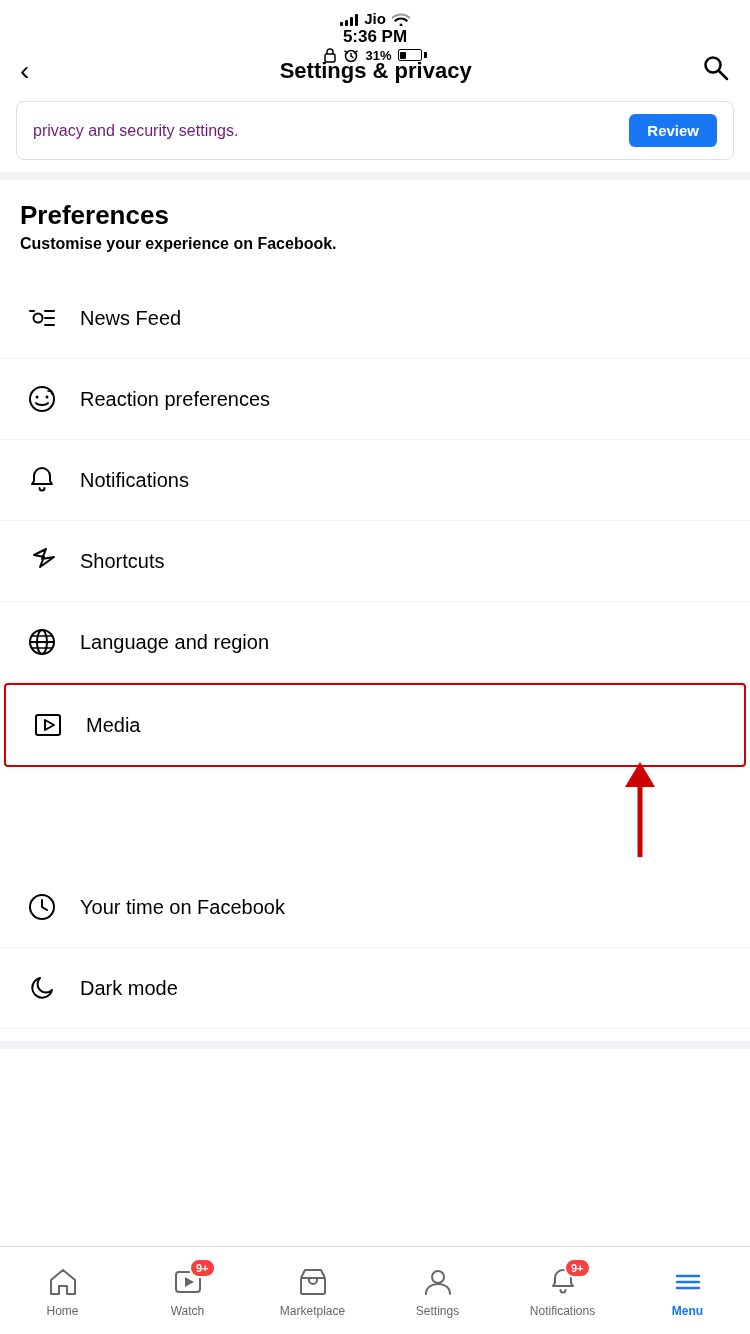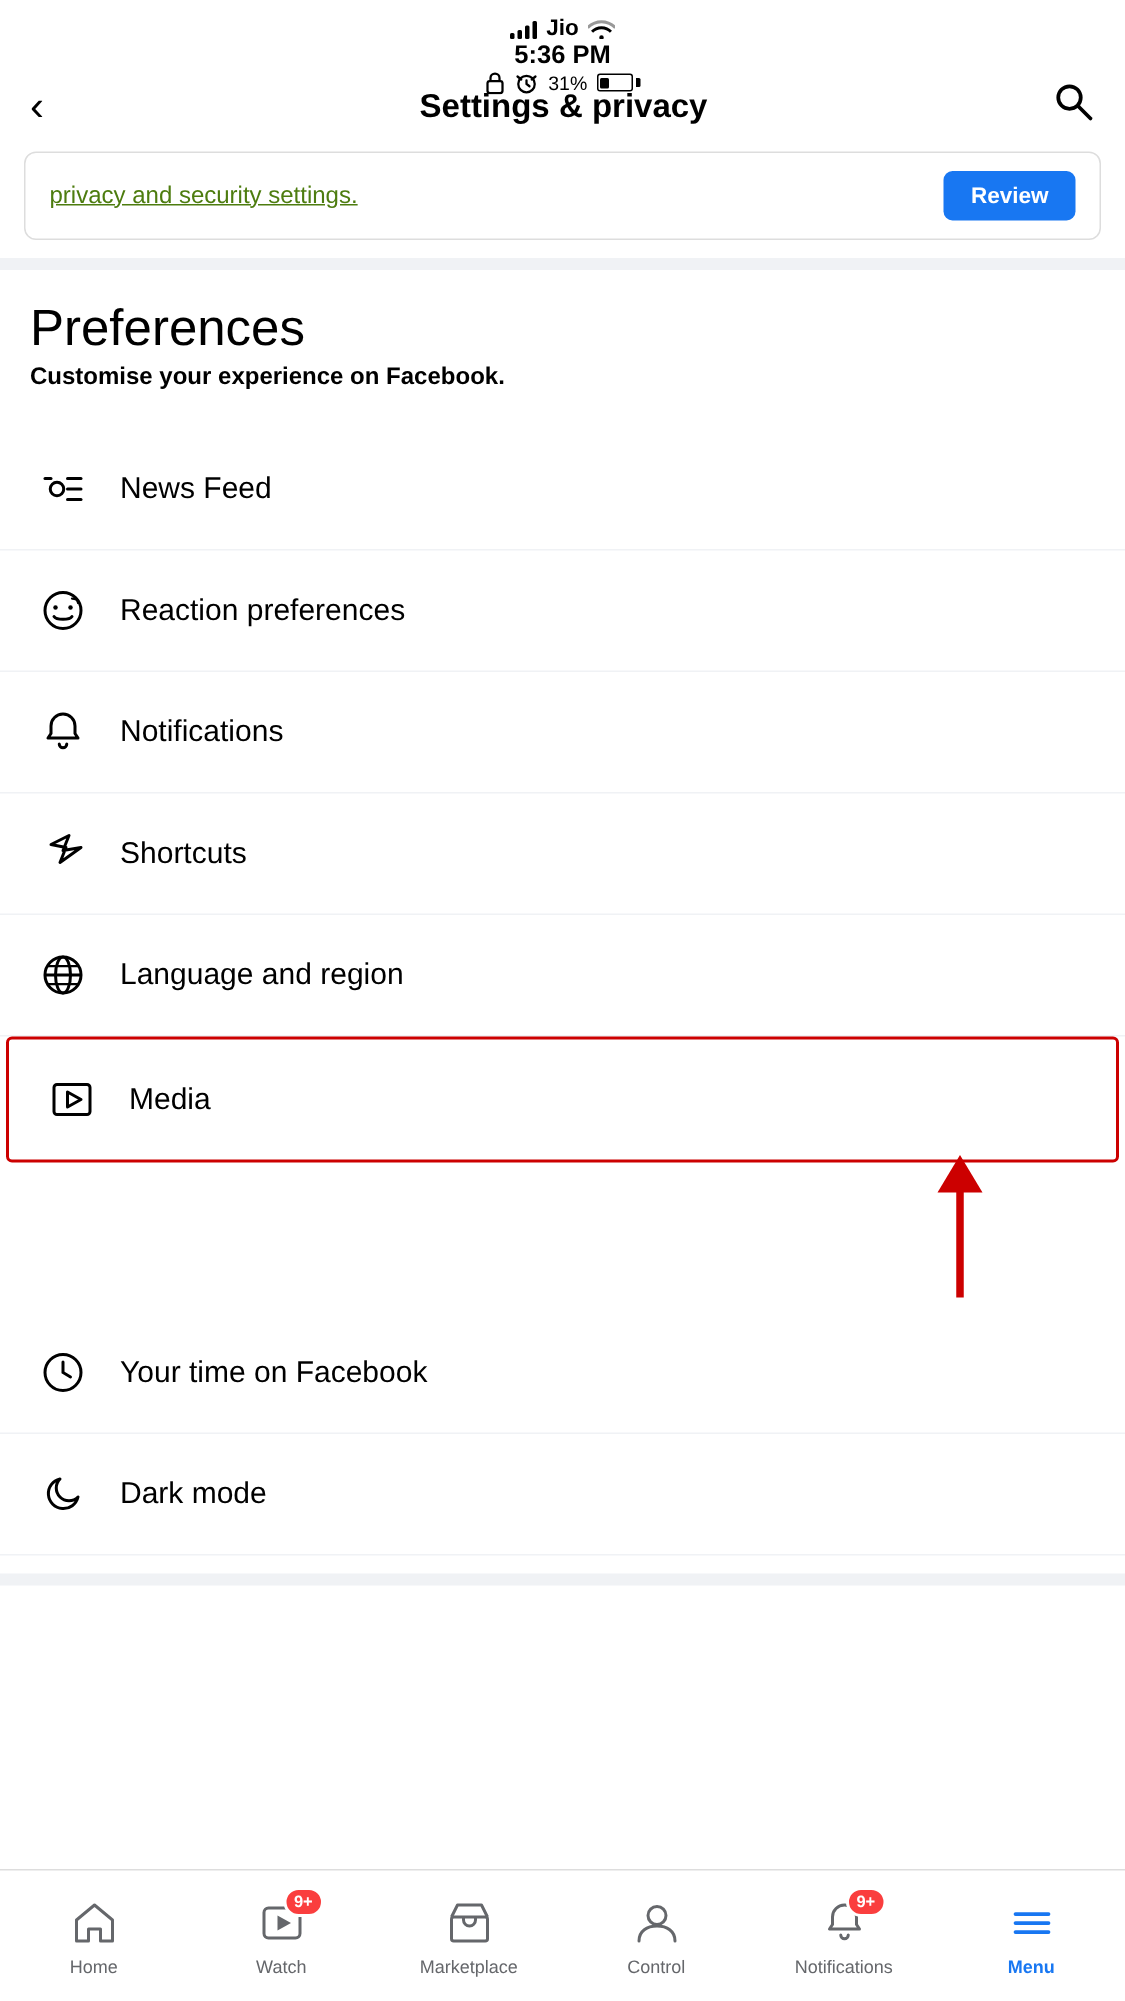--- a/index.html
+++ b/index.html
@@ -32,21 +32,21 @@
     }
     .status-center {
       font-size: 17px;
       font-weight: 600;
     }
     .status-right {
       display: flex;
       align-items: center;
       gap: 6px;
       font-size: 13px;
-      font-weight: 400;
+      font-weight: 700;
     }
 
     
     .signal-bars {
       display: flex;
       align-items: flex-end;
       gap: 2px;
       height: 14px;
     }
     .signal-bars span {
@@ -123,22 +123,21 @@
       background: #fff;
       border: 1px solid #ddd;
       border-radius: 8px;
       padding: 12px 16px;
       display: flex;
       align-items: center;
       justify-content: space-between;
     }
     .top-card-text {
       font-size: 16px;
-      color: #4d7c0f;
-      text-decoration: underline;
+      color: #701a75;
     }
     .top-card-btn {
       background: #1877f2;
       color: #fff;
       border: none;
       border-radius: 6px;
       padding: 8px 18px;
       font-size: 15px;
       font-weight: 600;
       cursor: pointer;
@@ -148,22 +147,22 @@
       height: 8px;
       background: #f0f2f5;
       margin: 12px 0;
     }
 
     
     .section-header {
       padding: 8px 20px 4px 20px;
     }
     .section-title {
-      font-size: 34px;
-      font-weight: 400;
+      font-size: 26px;
+      font-weight: 700;
       color: #000;
       margin-bottom: 4px;
     }
     .section-subtitle {
       font-size: 16px;
       font-weight: 600;
       color: #000;
       margin-bottom: 21px;
     }
 
@@ -494,21 +493,21 @@
     <span class="nav-label">Marketplace</span>
   </div>
 
   <div class="nav-item">
     <div class="nav-icon">
       <svg width="32" height="32" viewBox="0 0 32 32" fill="none">
         <circle cx="16" cy="11" r="6" stroke="#65676b" stroke-width="2"></circle>
         <path d="M4 28c0-6.627 5.373-10 12-10s12 3.373 12 10" stroke="#65676b" stroke-width="2" stroke-linecap="round"></path>
       </svg>
     </div>
-    <span class="nav-label">Control</span>
+    <span class="nav-label">Settings</span>
   </div>
 
   <div class="nav-item">
     <div class="nav-icon">
       <svg width="32" height="32" viewBox="0 0 32 32" fill="none">
         <path d="M16 4a8 8 0 0 0-8 8v5l-2 3h20l-2-3v-5a8 8 0 0 0-8-8z" stroke="#65676b" stroke-width="2" stroke-linejoin="round"></path>
         <path d="M13.5 24a2.5 2.5 0 0 0 5 0" stroke="#65676b" stroke-width="2" stroke-linecap="round"></path>
       </svg>
       <span class="nav-badge">9+</span>
     </div>

